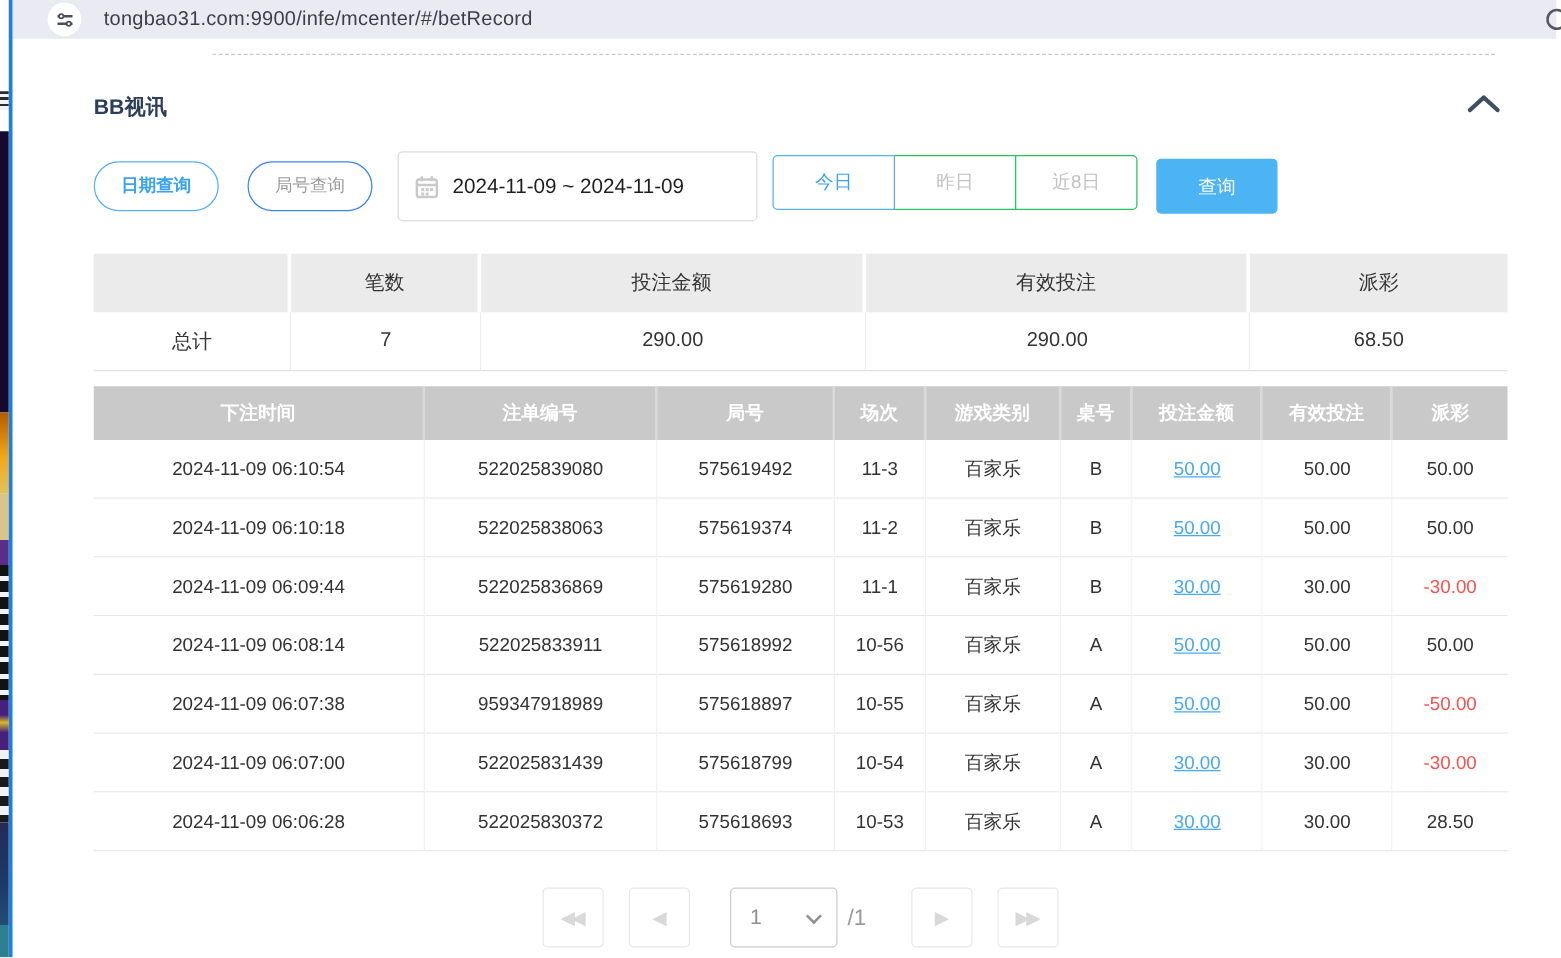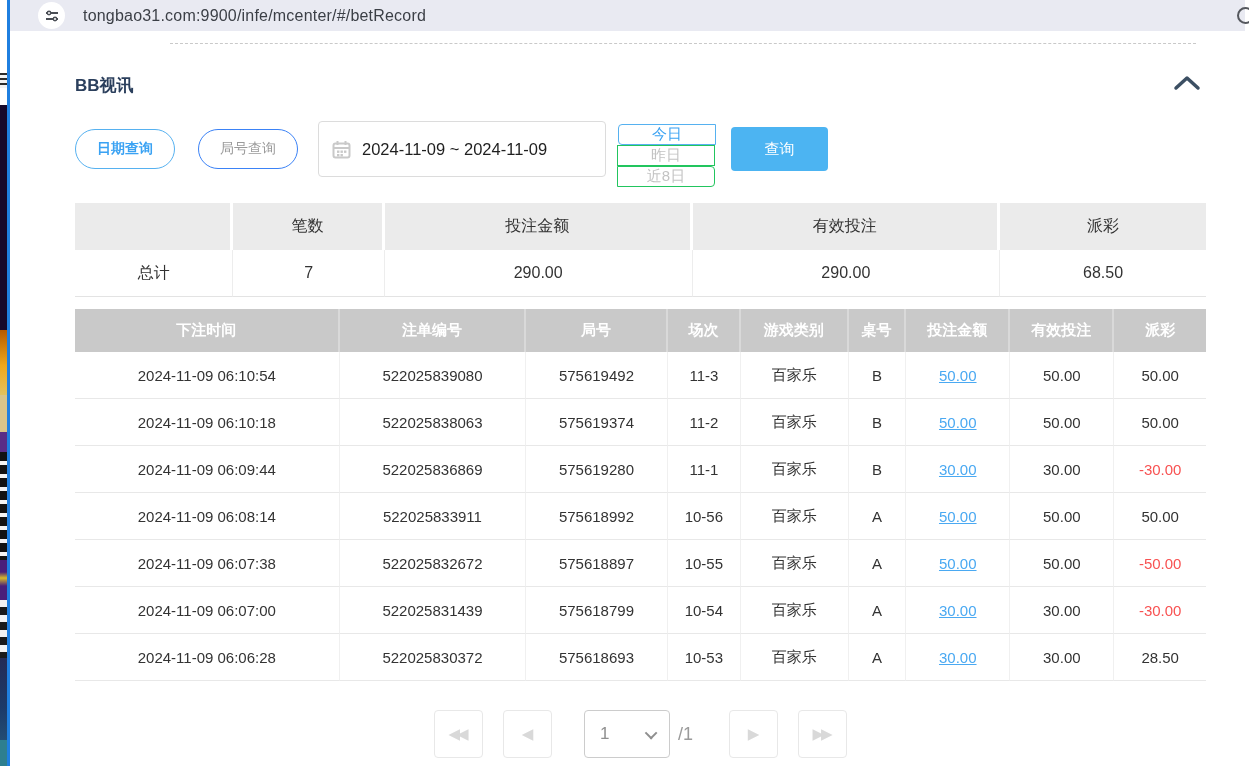--- a/index.html
+++ b/index.html
@@ -36,21 +36,21 @@
   .panel-title { font-size:17px; font-weight:bold; color:#2b3f5c; }
   .chev-up { width:30px; height:18px; cursor:pointer; margin-right:4px; }
 
   
   .filters { margin-top:30px; display:flex; align-items:center; height:44px; }
   .pill { height:40px; padding:0 21px; border-radius:20px; background:#fff; font-size:14px; display:flex; align-items:center; cursor:pointer; }
   .pill.active { border:1px solid #56b1f0; color:var(--accent-text,#3aa2f3); font-weight:bold; }
   .pill.inactive { border:1px solid #3b82f6; color:#9a9a9a; margin-left:23px; }
   .date-box { margin-left:20px; height:56px; width:288px; border:1px solid #dcdcdc; border-radius:4px; display:flex; align-items:center; padding:0 13px; cursor:pointer; background:#fff; }
   .date-text { margin-left:11px; font-size:16.5px; color:#1f1f1f; }
-  .btn-group { display:flex; margin-left:12px; height:51px;flex-direction:column; }
+  .btn-group { display:flex; margin-left:12px; height:51px; }
   .gbtn { width:98px; height:44px; background:#fff; border:1px solid #22c55e; font-size:15px; color:#c3c3c3; display:flex; align-items:center; justify-content:center; cursor:pointer; }
   .gbtn + .gbtn { margin-left:-1px; }
   .gbtn.first { border-radius:4px 0 0 4px; }
   .gbtn.last { border-radius:0 4px 4px 0; }
   .gbtn.active { border:1px solid #56b1f0; color:var(--accent-text,#3aa2f3); border-radius:4px 0 0 4px; position:relative; z-index:2; }
   .search-btn { margin-left:15px; width:97px; height:44px; background:var(--accent,#4cb4f2); border:none; border-radius:4px; color:#fff; font-size:15px; cursor:pointer; font-family:inherit; }
 
   
   table { border-collapse:separate; border-spacing:0; width:100%; table-layout:fixed; }
   .summary { margin-top:32px; }
@@ -246,21 +246,21 @@
             <td>10-56</td>
             <td>百家乐</td>
             <td>A</td>
             <td><a class="amount-link">50.00</a></td>
             <td>50.00</td>
             <td>50.00</td>
           </tr>
 
           <tr>
             <td>2024-11-09 06:07:38</td>
-            <td>522025832672</td>
+            <td>959347918989</td>
             <td>575618897</td>
             <td>10-55</td>
             <td>百家乐</td>
             <td>A</td>
             <td><a class="amount-link">50.00</a></td>
             <td>50.00</td>
             <td class="neg">-50.00</td>
           </tr>
 
           <tr>

